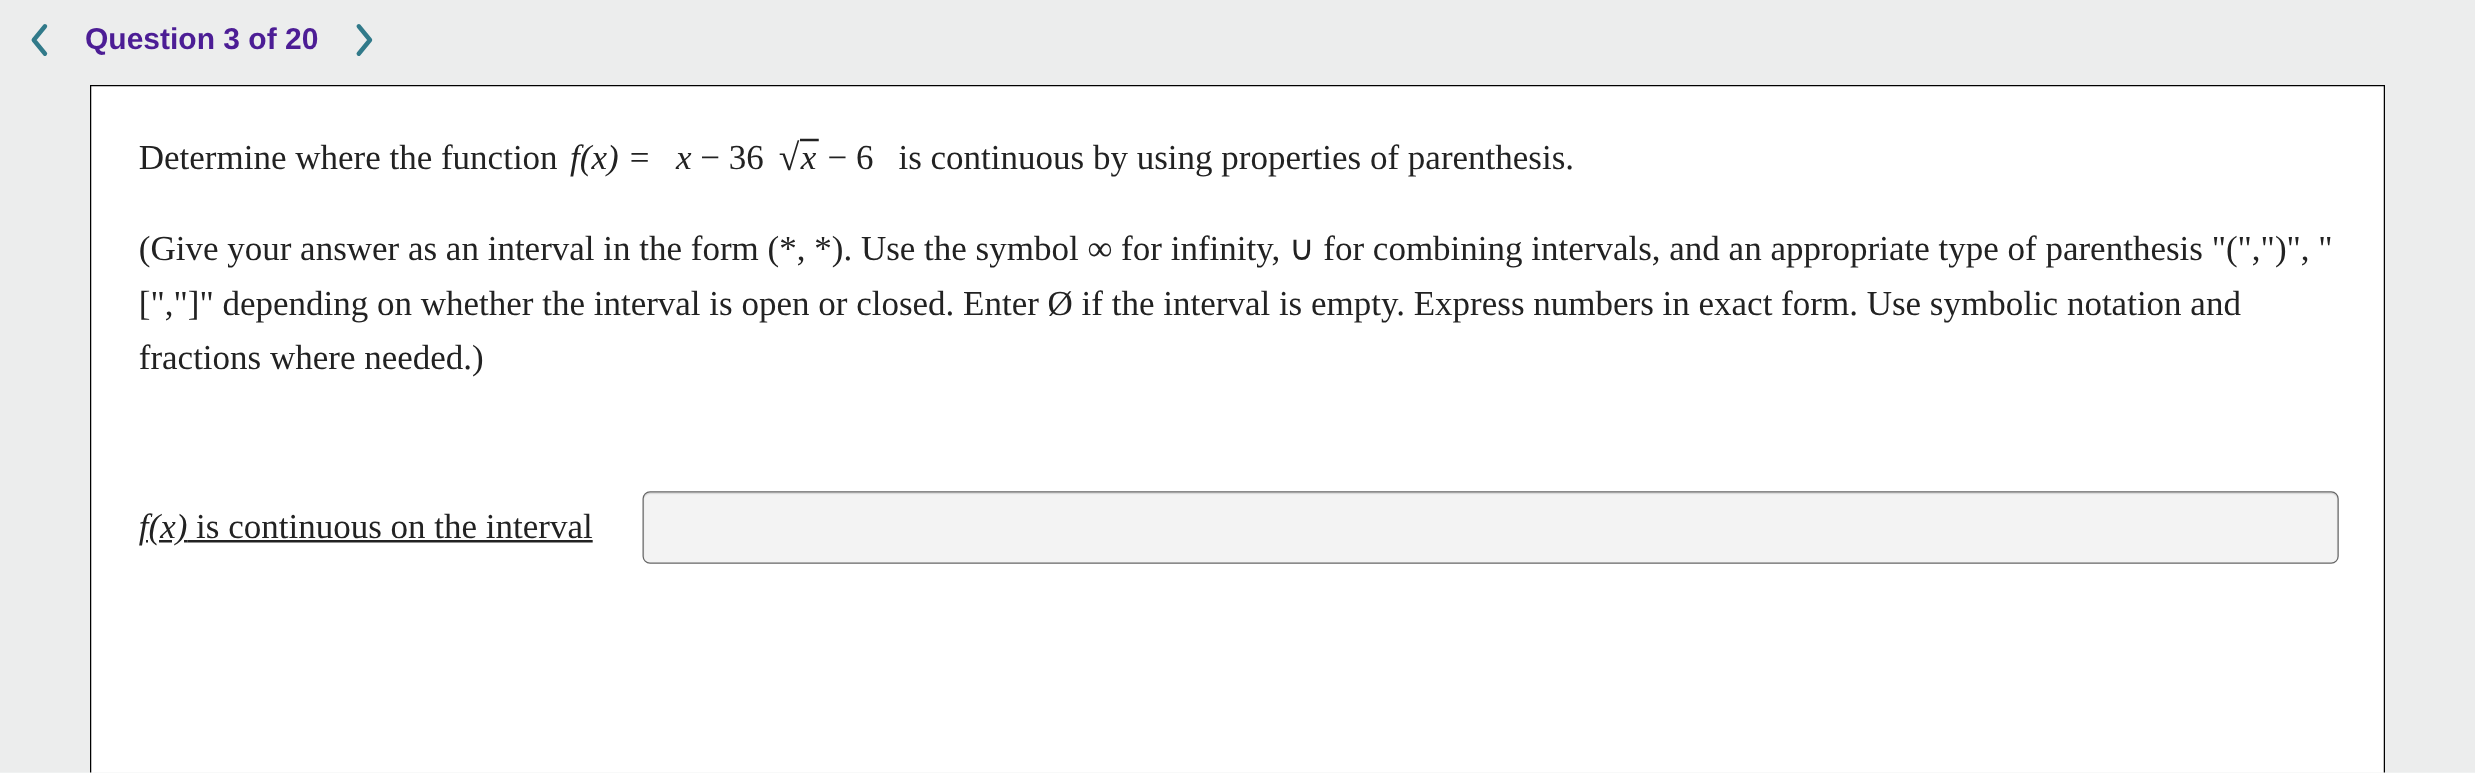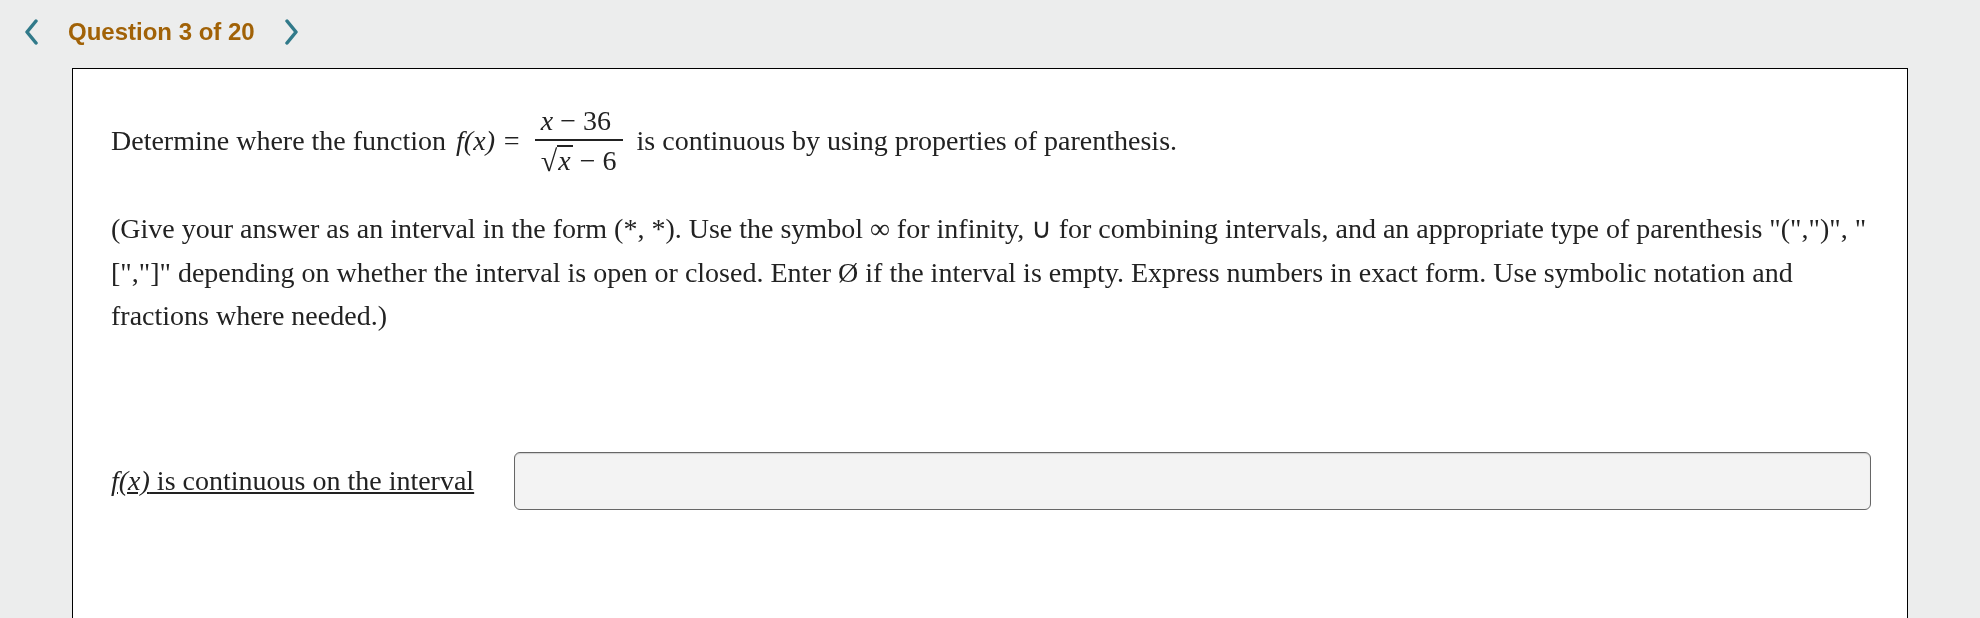--- a/index.html
+++ b/index.html
@@ -23,21 +23,21 @@
     cursor: pointer;
     font-family: Arial, sans-serif;
   }
   .nav-arrow svg {
     display: block;
   }
   .nav-title {
     font-family: Arial, Helvetica, sans-serif;
     font-weight: 700;
     font-size: 24px;
-    color: #a16207;
+    color: #4c1d95;
   }
   .card {
     background: #ffffff;
     border: 1px solid #000;
     border-bottom: none;
     margin: 0 72px 0 72px;
     padding: 36px 36px 60px 38px;
     font-size: 28px;
     line-height: 1.55;
     height: 564px;
@@ -47,21 +47,21 @@
     display: flex;
     align-items: center;
     flex-wrap: wrap;
     row-gap: 8px;
     column-gap: 10px;
     margin-bottom: 30px;
   }
   .math-i { font-style: italic; font-family: 'Times New Roman', Georgia, serif; }
   .frac {
     display: inline-flex;
-    flex-direction: column;
+    flex-direction: row;
     vertical-align: middle;
     line-height: 1.15;
     margin: 0 4px;
   }
   .frac .num, .frac .den {
     padding: 0 6px;
     white-space: nowrap;
   }
   .frac .bar {
     width: 100%;
@@ -78,21 +78,21 @@
     line-height: 1;
     position: relative;
     top: 1px;
   }
   .sqrt .radicand {
     border-top: 2px solid #222;
     padding: 0 2px 0 1px;
     line-height: 1;
   }
   .instructions {
-    margin-bottom: 114px;
+    margin-bottom: 84px;
   }
   .answer-row {
     display: flex;
     align-items: center;
     gap: 40px;
     text-decoration: underline;
   }
   .answer-input {
     flex: 1;
     min-width: 200px;

